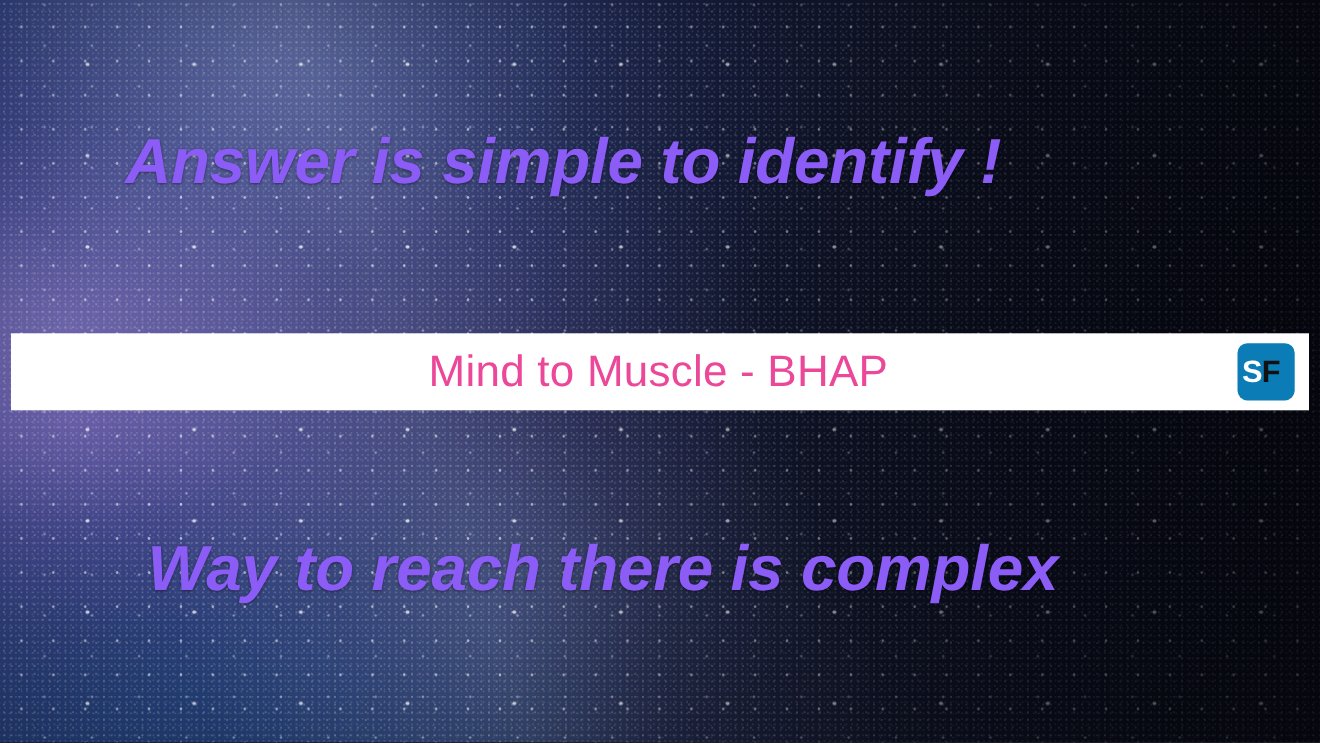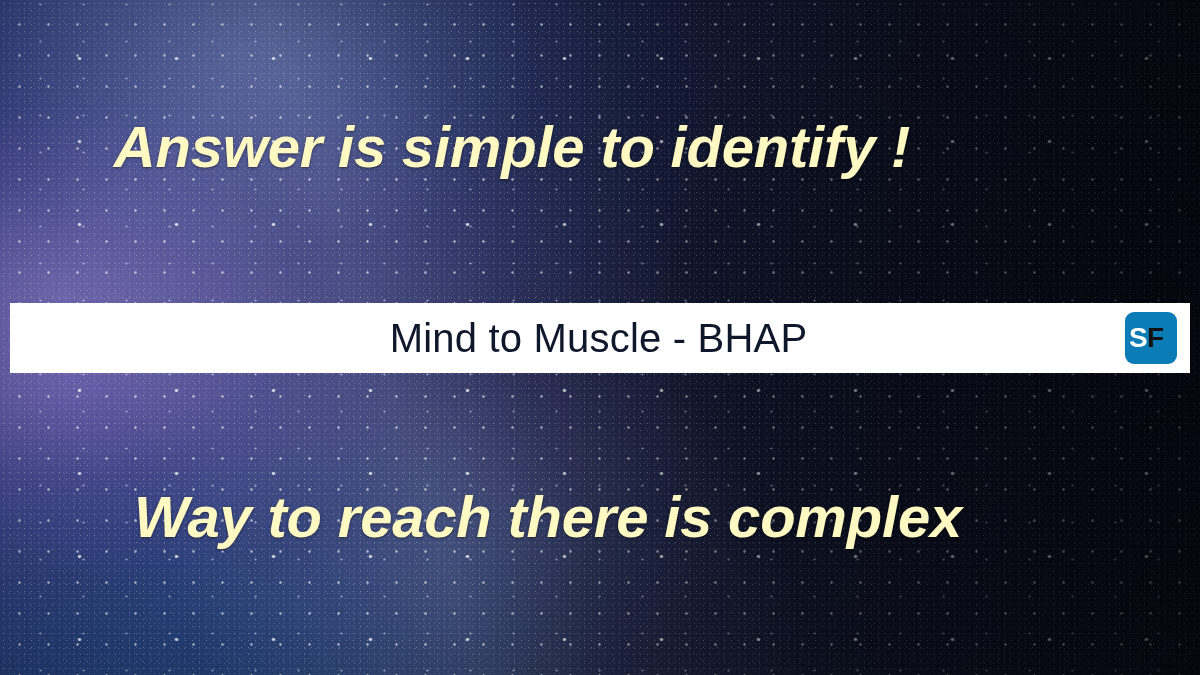--- a/index.html
+++ b/index.html
@@ -89,21 +89,21 @@
   .vignette {
     background: radial-gradient(ellipse 1100px 760px at 42% 50%, rgba(0,0,0,0) 40%, rgba(0,0,0,0.35) 100%);
   }
 
   
   .headline {
     position: absolute;
     left: 0;
     width: 1024px;
     text-align: center;
-    color: #fef9c3;
+    color: #8b5cf6;
     font-family: "Liberation Sans", sans-serif;
     font-style: italic;
     font-weight: bold;
     font-size: 58px;
     letter-spacing: -0.2px;
     line-height: 1;
     white-space: nowrap;
     text-shadow: 0 1px 3px rgba(0,0,0,0.45);
   }
   #headline-top    { top: 118px; }
@@ -118,21 +118,21 @@
     height: 70px;
     background: #ffffff;
     display: flex;
     align-items: center;
     box-sizing: border-box;
   }
 
   #title-text {
     flex: 1 1 auto;
     text-align: center;
-    color: #0f172a;
+    color: #ec4899;
     font-family: "Liberation Sans", sans-serif;
     font-weight: normal;
     font-size: 40px;
     line-height: 1;
     letter-spacing: 0.2px;
     white-space: nowrap;
     padding-left: 62px; 
   }
 
   

